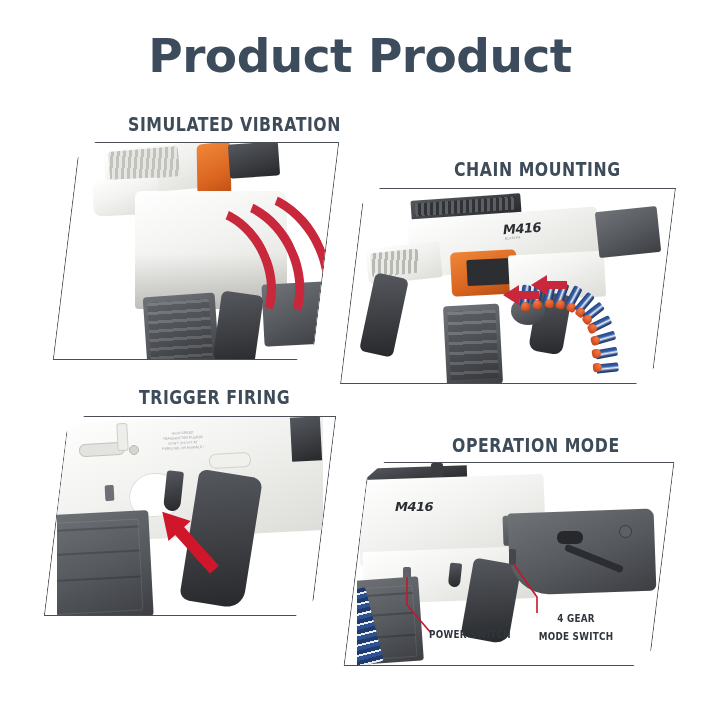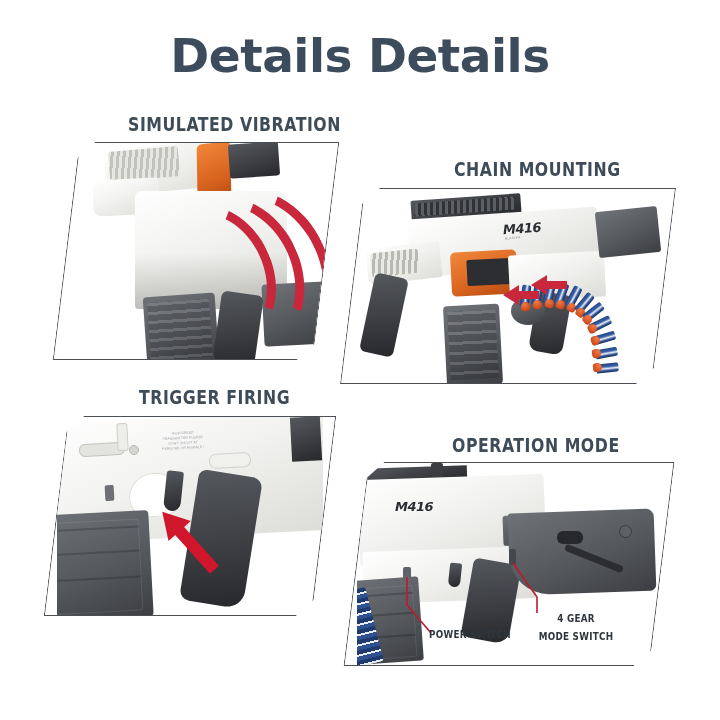--- a/index.html
+++ b/index.html
@@ -85,21 +85,21 @@
   .dart{position:absolute;border-radius:2px 2px 1px 1px;
         background:linear-gradient(90deg,#24427d 0%,#3a63ad 35%,#e8edf5 55%,#2d5191 78%,#1d3563 100%);}
   .dart-tip{position:absolute;border-radius:50% 50% 35% 35%;
         background:radial-gradient(circle at 35% 30%,#f07a44,#d2491c 70%,#a3350f);}
 </style>
 </head>
 <body>
 
 <div class="stage">
 
-  <div class="page-title">Details Details</div>
+  <div class="page-title">Product Product</div>
 
   <div class="sec-label" style="left:128px;top:113px;">SIMULATED VIBRATION</div>
 
   <div class="panel" style="left:66px;top:142px;width:260px;height:218px;">
     <div class="panel-inner">
       <div class="panel-art">
 
         <div class="white-body" style="position:absolute;left:38px;top:2px;width:120px;height:46px;
                     border-radius:4px;transform:rotate(-5deg);"></div>
 

